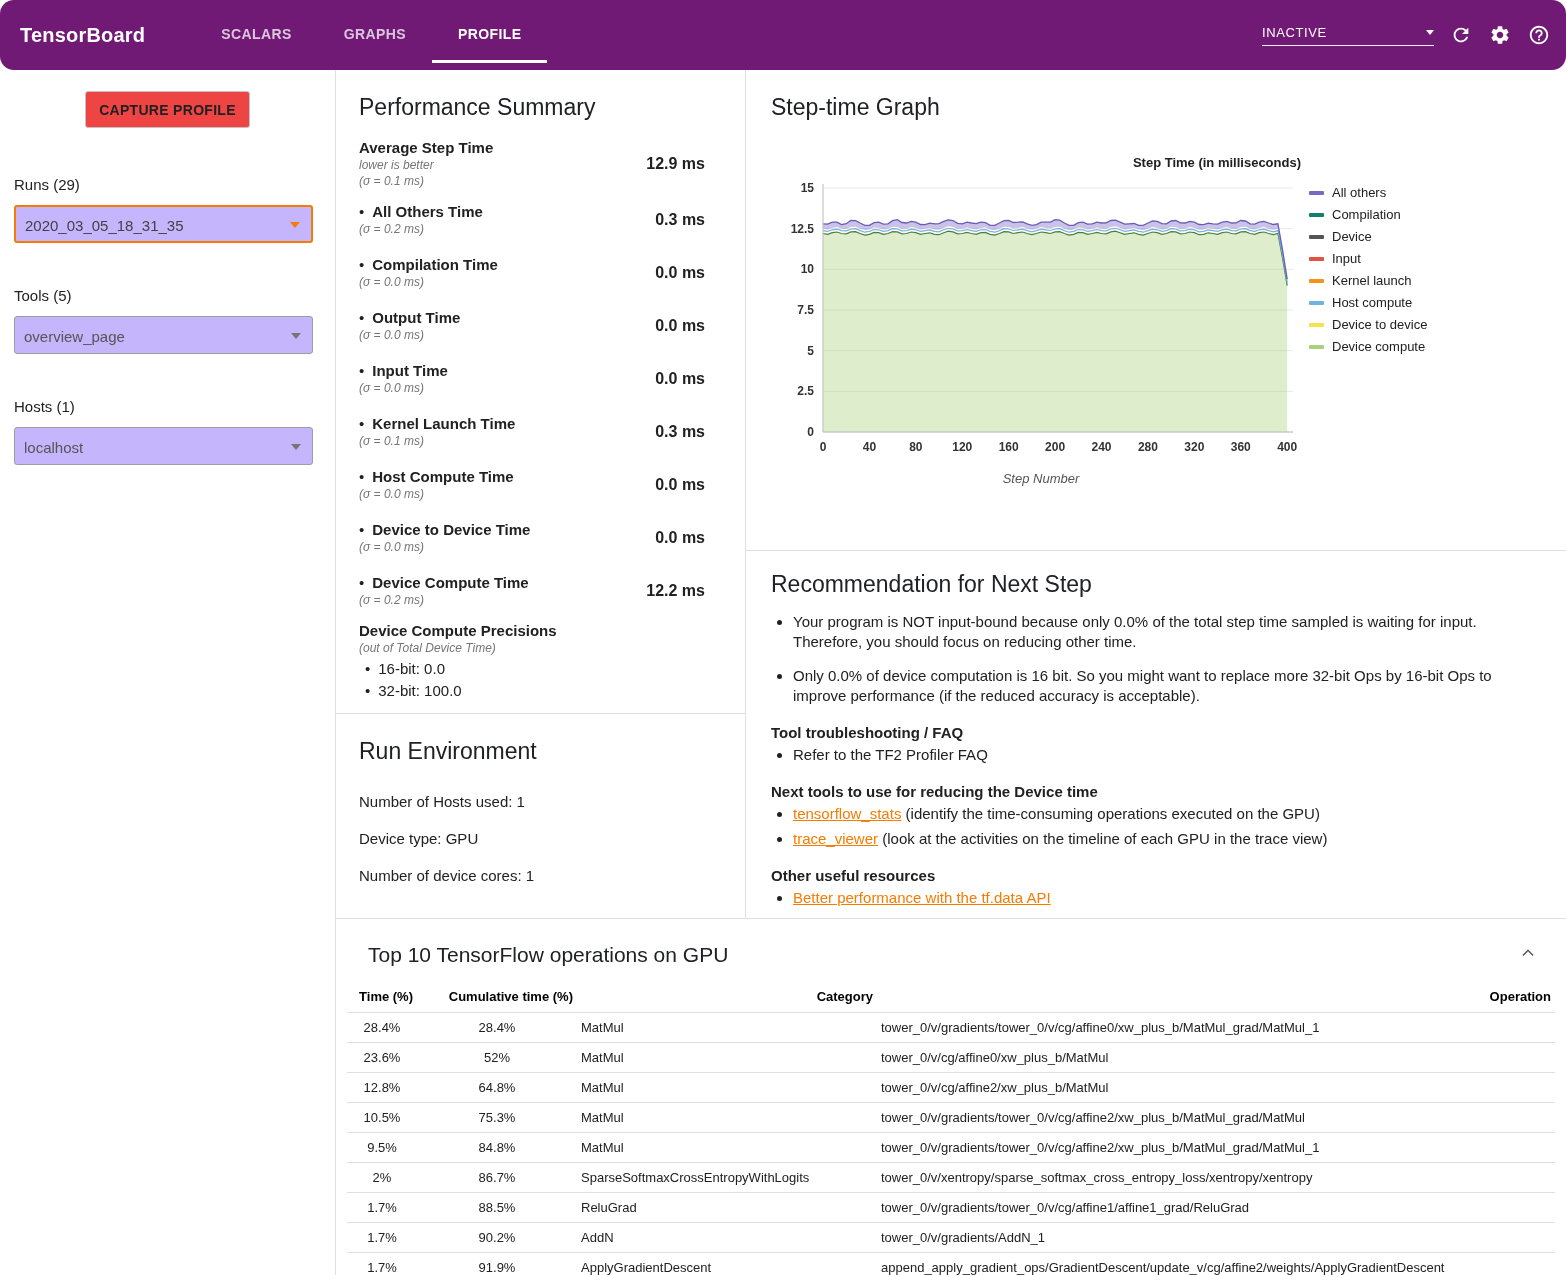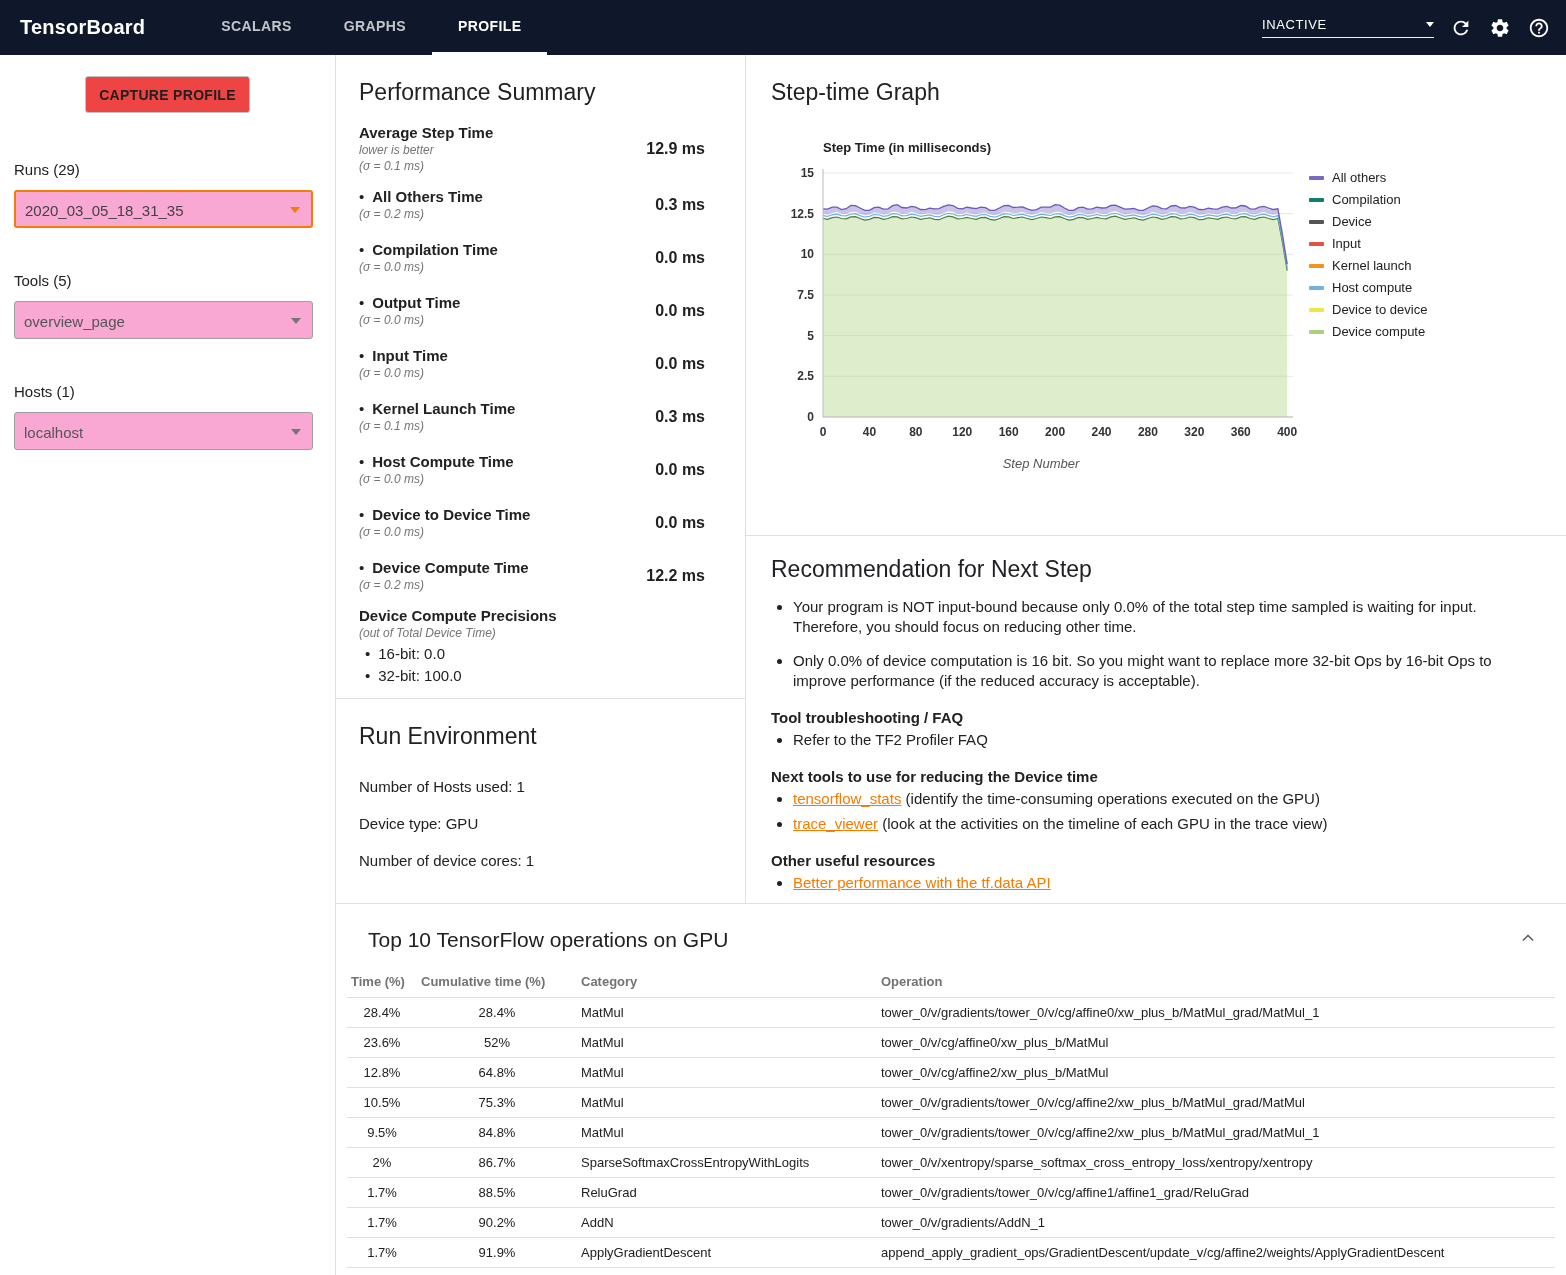--- a/index.html
+++ b/index.html
@@ -3,21 +3,21 @@
 <meta charset="utf-8">
 <style>
   * { box-sizing: border-box; }
   html,body { margin:0; padding:0; }
   body {
     width:1566px; height:1275px; overflow:hidden;
     font-family:"Liberation Sans", sans-serif;
     color:#212121; background:#fff;
   }
   
-  .header { height:55px; background:#0f172a; display:flex; align-items:center; color:#fff; }
+  .header { height:70px; background:#701a75; display:flex; align-items:center; color:#fff;border-radius:14px; }
   .brand { font-size:20px; font-weight:bold; margin-left:20px; letter-spacing:0.2px; }
   .tabs { display:flex; margin-left:50px; height:55px; }
   .tab { display:flex; align-items:center; padding:0 26px; font-size:14px; font-weight:bold;
          letter-spacing:0.4px; color:rgba(255,255,255,0.75); cursor:pointer;
          border-bottom:3px solid transparent; }
   .tab.active { color:#fff; border-bottom-color:#fff; }
   .header-right { margin-left:auto; display:flex; align-items:center; gap:15px; margin-right:15px; }
   .status-select { width:172px; border-bottom:1px solid rgba(255,255,255,0.95); display:flex;
                    justify-content:space-between; align-items:center; font-size:13px;
                    letter-spacing:0.6px; padding-bottom:5px; cursor:pointer; }
@@ -27,21 +27,21 @@
   
   .layout { display:flex; height:1220px; }
   .sidebar { width:335px; flex-shrink:0; }
   .capture-btn { display:block; margin:21px auto 0; width:165px; height:37px; background:#ef4444;
                  border:1px solid #c2c2c2; border-radius:3px; font-size:14px; font-weight:bold;
                  color:#212121; letter-spacing:0.3px; font-family:"Liberation Sans",sans-serif; cursor:pointer; }
   .side-label { font-size:15px; margin:44px 0 12px 14px; color:#212121; }
   .side-label.first { margin-top:48px; }
   .side-select { width:299px; height:38px; margin-left:14px; border:1px solid #9e9e9e; border-radius:3px;
                  display:flex; align-items:center; justify-content:space-between; padding:2px 11px 0 9px;
-                 font-size:15px; color:#555; cursor:pointer; background:#f9a8d4; }
+                 font-size:15px; color:#555; cursor:pointer; background:#c4b5fd; }
   .side-select.focused { border:2px solid #f57c00; color:#424242; }
   .caret-gray { width:0; height:0; border-left:5px solid transparent; border-right:5px solid transparent;
                 border-top:6px solid #757575; }
   .caret-orange { width:0; height:0; border-left:5px solid transparent; border-right:5px solid transparent;
                   border-top:6px solid #f57c00; }
   .main { flex:1; border-left:1px solid #e0e0e0; display:flex; flex-direction:column; min-width:0; }
   .top-row { display:flex; border-bottom:1px solid #e0e0e0; height:849px; }
   .left-col { width:410px; flex-shrink:0; border-right:1px solid #e0e0e0; display:flex; flex-direction:column; }
   .right-col { flex:1; display:flex; flex-direction:column; min-width:0; }
   .section-title { font-size:23px; font-weight:normal; color:#202124; margin:0; }
@@ -60,40 +60,40 @@
   .prec-sub { font-size:12px; font-style:italic; color:#757575; margin-top:2px; }
   .prec-item { font-size:15px; margin-top:5px; padding-left:6px; }
   
   .runenv { padding:24px 23px; }
   .runenv-line { font-size:15px; margin:0 0 20px 0; }
   .runenv .section-title { margin-bottom:28px; }
   
   .stepgraph { padding:24px 0 0 25px; border-bottom:1px solid #e0e0e0; height:481px; }
   .chart-area { display:flex; margin-top:34px; }
   .chart-block { margin-left:10px; }
-  .chart-title { font-size:13px; font-weight:bold; color:#212121; margin:0 0 8px 42px; }
+  .chart-title { font-size:13px; font-weight:bold; color:#212121; margin:0 0 8px 42px;text-align:right; }
   .xaxis-label { width:520px; text-align:center; font-size:13px; font-style:italic; color:#555; margin-top:4px; }
   .legend { margin-left:8px; margin-top:30px; }
   .legend-item { display:flex; align-items:center; margin-bottom:7px; font-size:13px; color:#212121; }
   .legend-swatch { width:15px; height:4px; margin-right:8px; border-radius:1px; flex-shrink:0; }
   
   .recommend { padding:20px 40px 0 25px; }
   .rec-bullets { margin:14px 0 12px 22px; padding:0; max-width:790px; }
   .rec-bullets li { font-size:15px; line-height:1.35; margin-bottom:13px; }
   .rec-heading { font-size:15px; font-weight:bold; margin:18px 0 4px 0; }
   .rec-list { margin:2px 0 0 22px; padding:0; }
   .rec-list li { font-size:15px; line-height:1.35; margin-bottom:4px; }
   .rec-link { color:#f57c00; text-decoration:underline; cursor:pointer; }
   
   .bottom-row { flex:1; position:relative; padding-top:24px; }
   .bottom-title { font-size:21px; font-weight:normal; margin:0 0 0 32px; color:#202124; }
   .collapse-btn { position:absolute; right:26px; top:22px; width:24px; height:24px; cursor:pointer;
                   display:flex; align-items:center; justify-content:center; background:none; border:none; }
   .ops-table { width:calc(100% - 22px); margin:14px 11px 0; border-collapse:collapse; table-layout:fixed; font-size:13px; }
-  .ops-table th { font-weight:bold; padding:8px 4px; border-bottom:1px solid #e0e0e0; text-align:left; color:#737373; }
+  .ops-table th { font-weight:bold; padding:8px 4px; border-bottom:1px solid #e0e0e0; text-align:right; color:#000000; }
   .ops-table td { padding:7px 4px; border-bottom:1px solid #e0e0e0; color:#212121;
                   white-space:nowrap; overflow:hidden; text-overflow:ellipsis; }
   .ops-table td:nth-child(1), .ops-table td:nth-child(2) { text-align:center; }
   .ops-table td:nth-child(3), .ops-table td:nth-child(4) { text-align:left; }
 </style>
 </head>
 <body>
 
 <div class="header">
   <div class="brand">TensorBoard</div>

